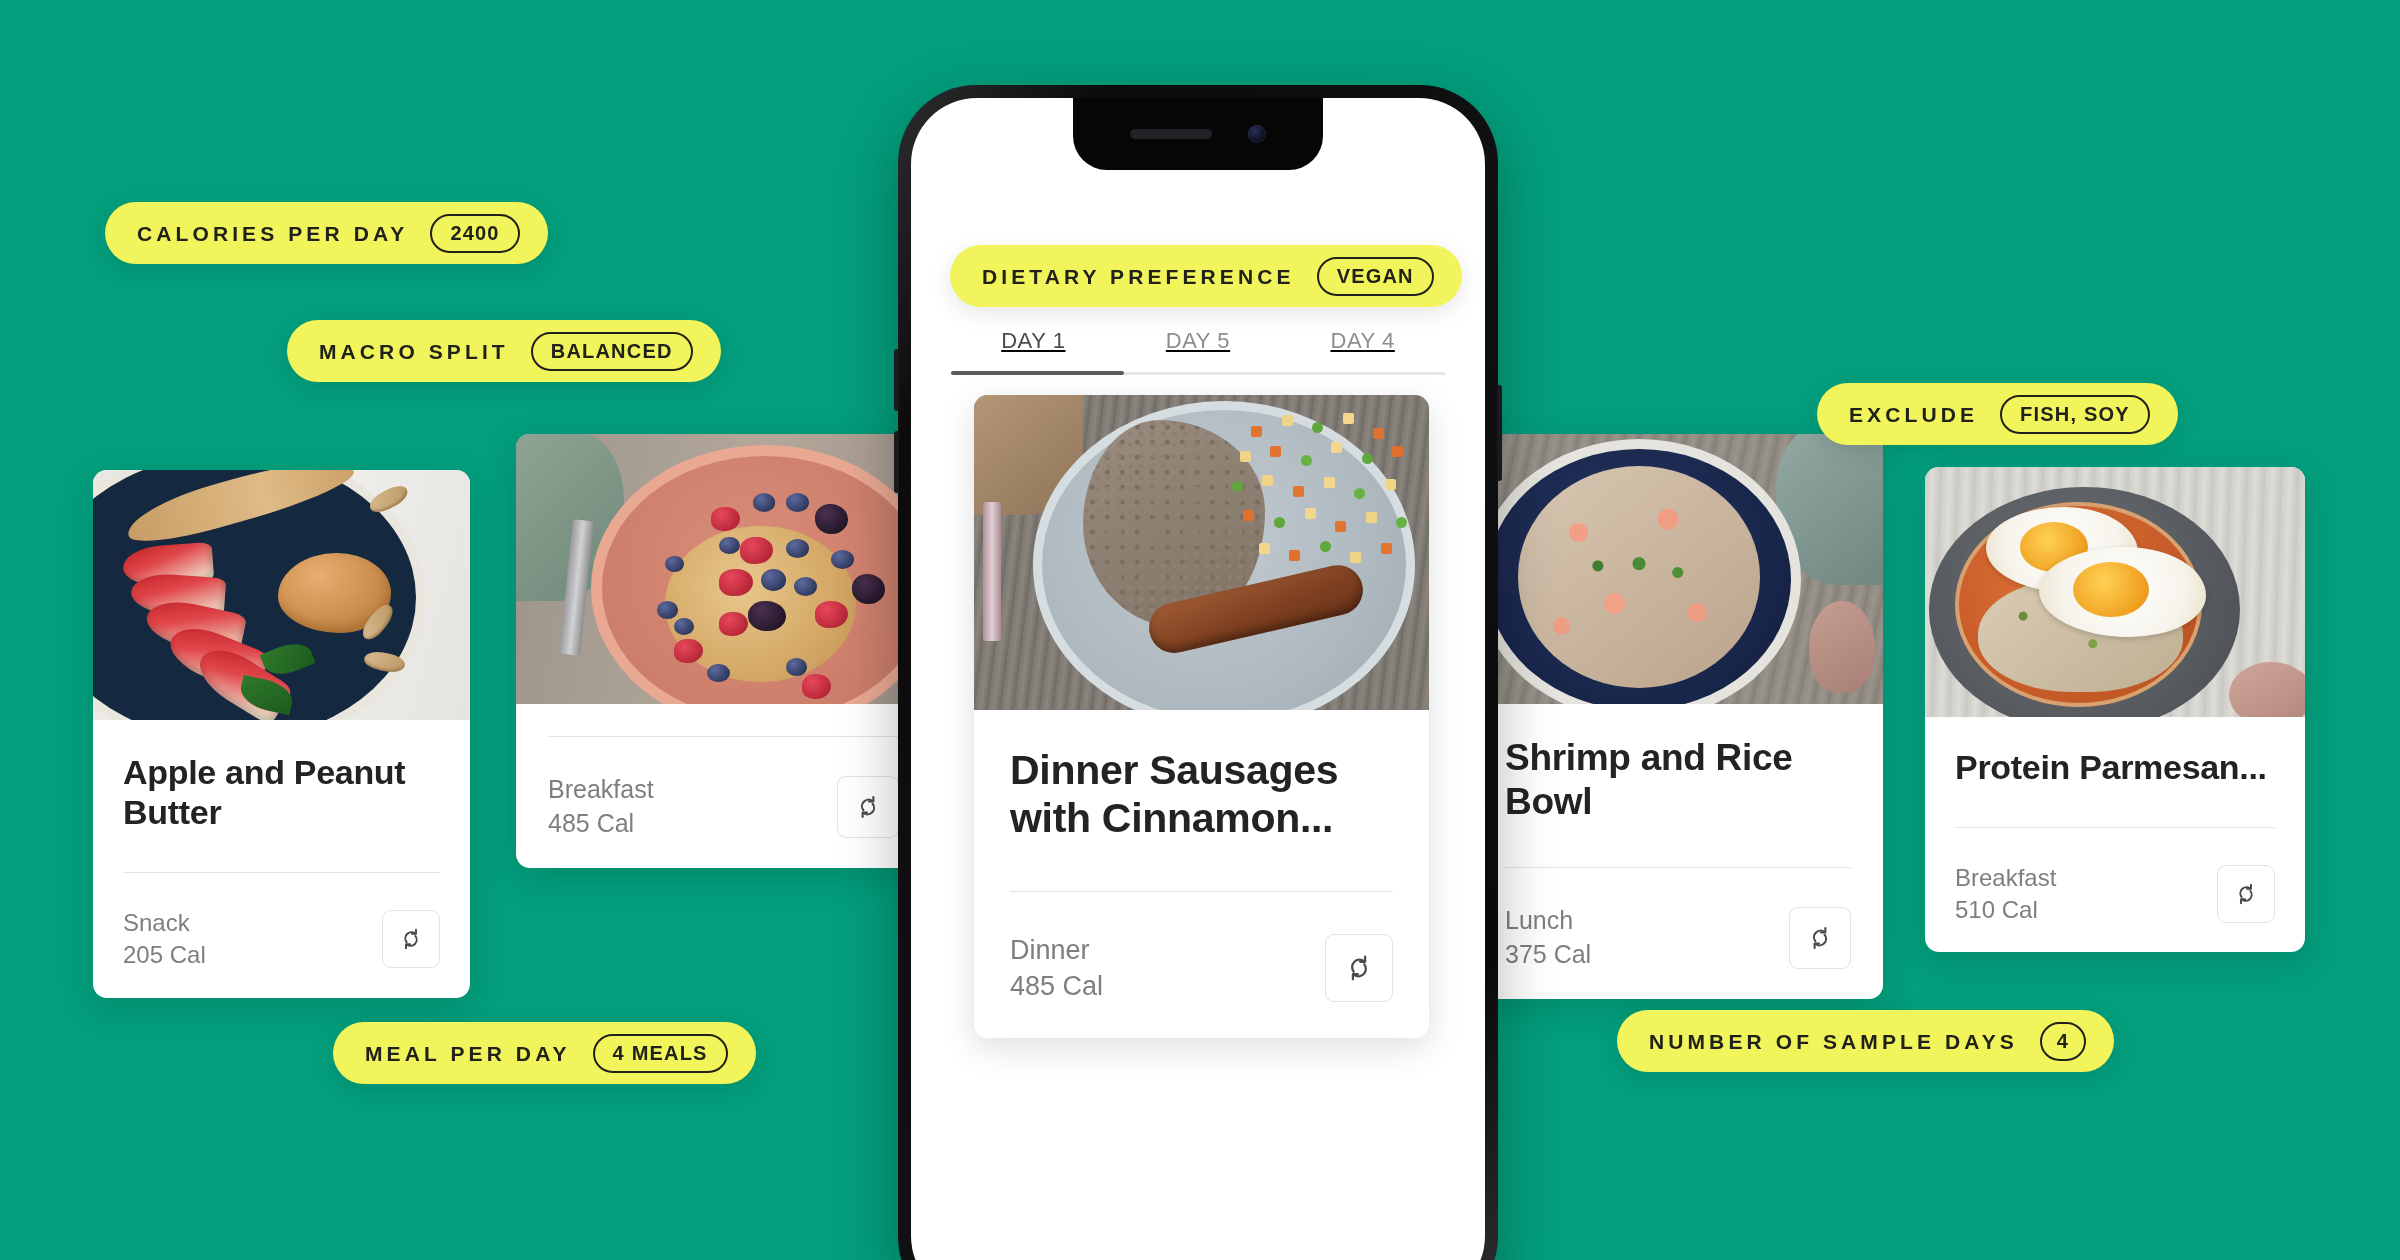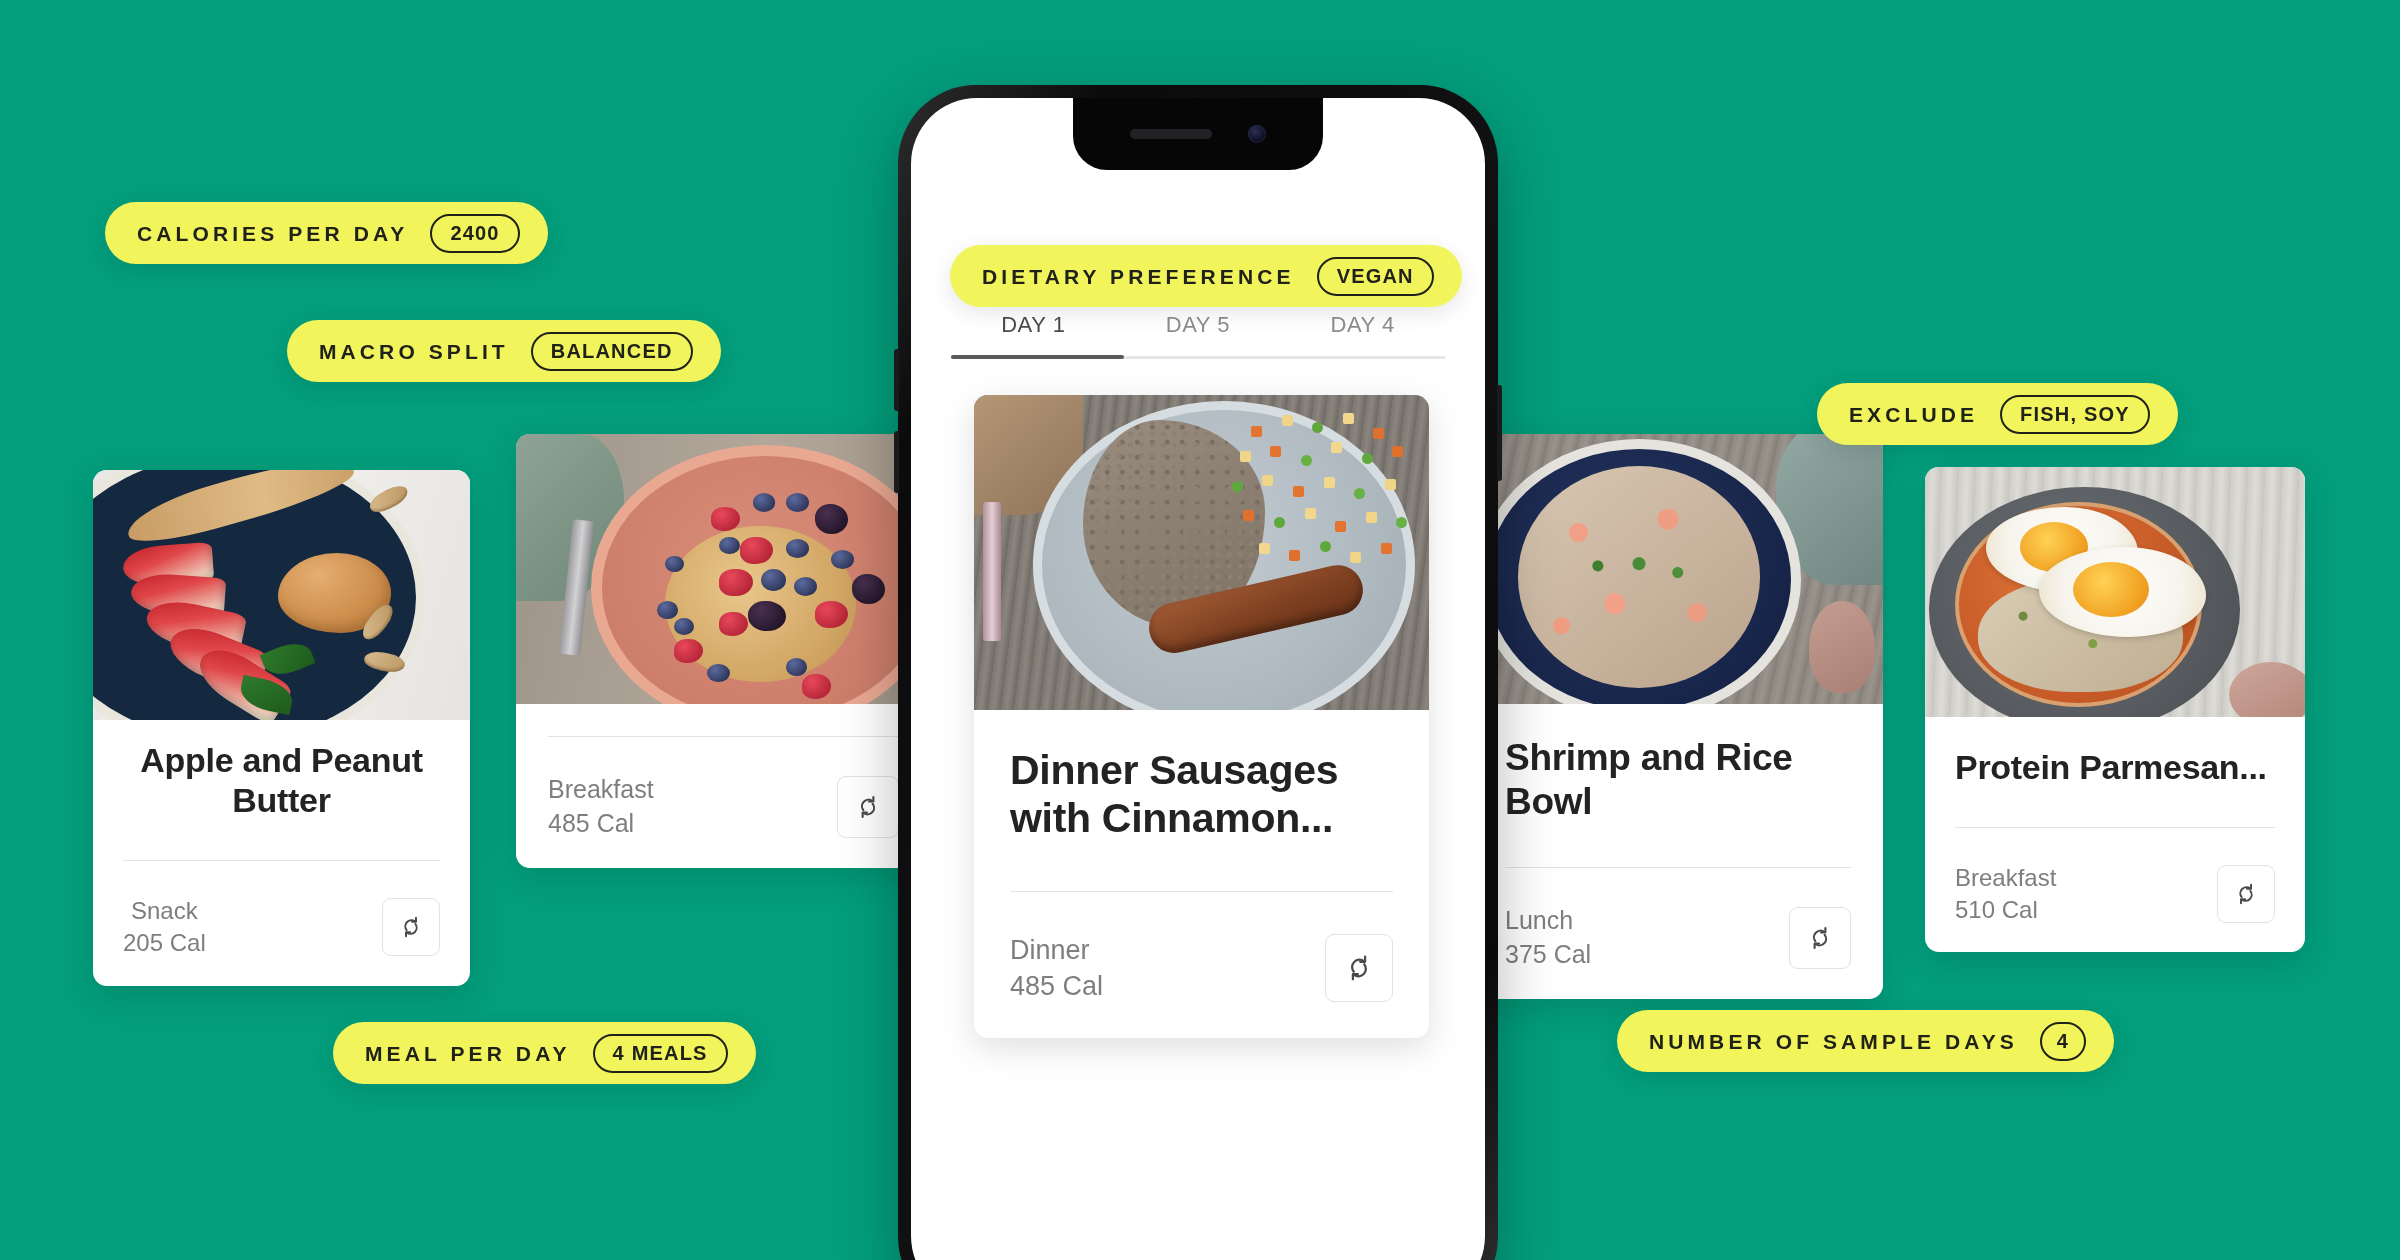--- a/index.html
+++ b/index.html
@@ -68,21 +68,21 @@
     border:1px solid #E2E2E2; border-radius:9px;
     background:#fff;
     display:flex; align-items:center; justify-content:center;
     flex:none;
   }
   .swap-btn svg { display:block; }
 
   
   #card-1 { left:93px;  top:470px;  width:377px; z-index:10; }
   #card-1 .card-photo { height:250px; }
-  #card-1 .card-body  { padding-top:20px; padding-bottom:26px;text-align:center; }
+  #card-1 .card-body  { padding-top:32px; padding-bottom:26px; }
   #card-1 .card-title { font-size:34px; line-height:1.18; margin-bottom:40px; }
   #card-1 .card-rule  { margin-bottom:34px; }
   #card-1 .card-meta  { font-size:24px; }
   #card-1 .swap-btn   { width:58px; height:58px; }
 
   #card-2 { left:516px; top:434px;  width:415px; z-index:12; }
   #card-2 .card-photo { height:270px; }
   #card-2 .card-body  { padding:32px 32px 28px; }
   #card-2 .card-title { font-size:37px; line-height:1.18; margin-bottom:44px; }
   #card-2 .card-rule  { margin-bottom:36px; }
@@ -152,22 +152,23 @@
   #volume-down { position:absolute; left:-4px; top:346px; width:5px; height:62px; background:#1a1a1c; border-radius:3px 0 0 3px; }
   #power-btn   { position:absolute; right:-4px; top:300px; width:5px; height:96px; background:#1a1a1c; border-radius:0 3px 3px 0; }
 
   
   #phone-content { padding:155px 0 0 0; }
   #app-title {
     font-size:23px; font-weight:700; color:#1d1d1d;
     padding-left:50px; letter-spacing:-0.1px;
   }
   #tabs {
-    display:flex; margin-top:32px; padding:0 40px;
+    display:flex; margin-top:48px; padding:0 40px;
     position:relative;
+    text-decoration:underline;
   }
   .tab {
     flex:1; text-align:center; padding-bottom:21px;
     font-size:22px; letter-spacing:0.55px; color:#8d8d8d;
   }
   .tab.active { color:#4a4a4a; }
   #tab-track {
     position:absolute; left:40px; right:40px; bottom:0;
     height:3px; background:#E6E6E6;
   }

